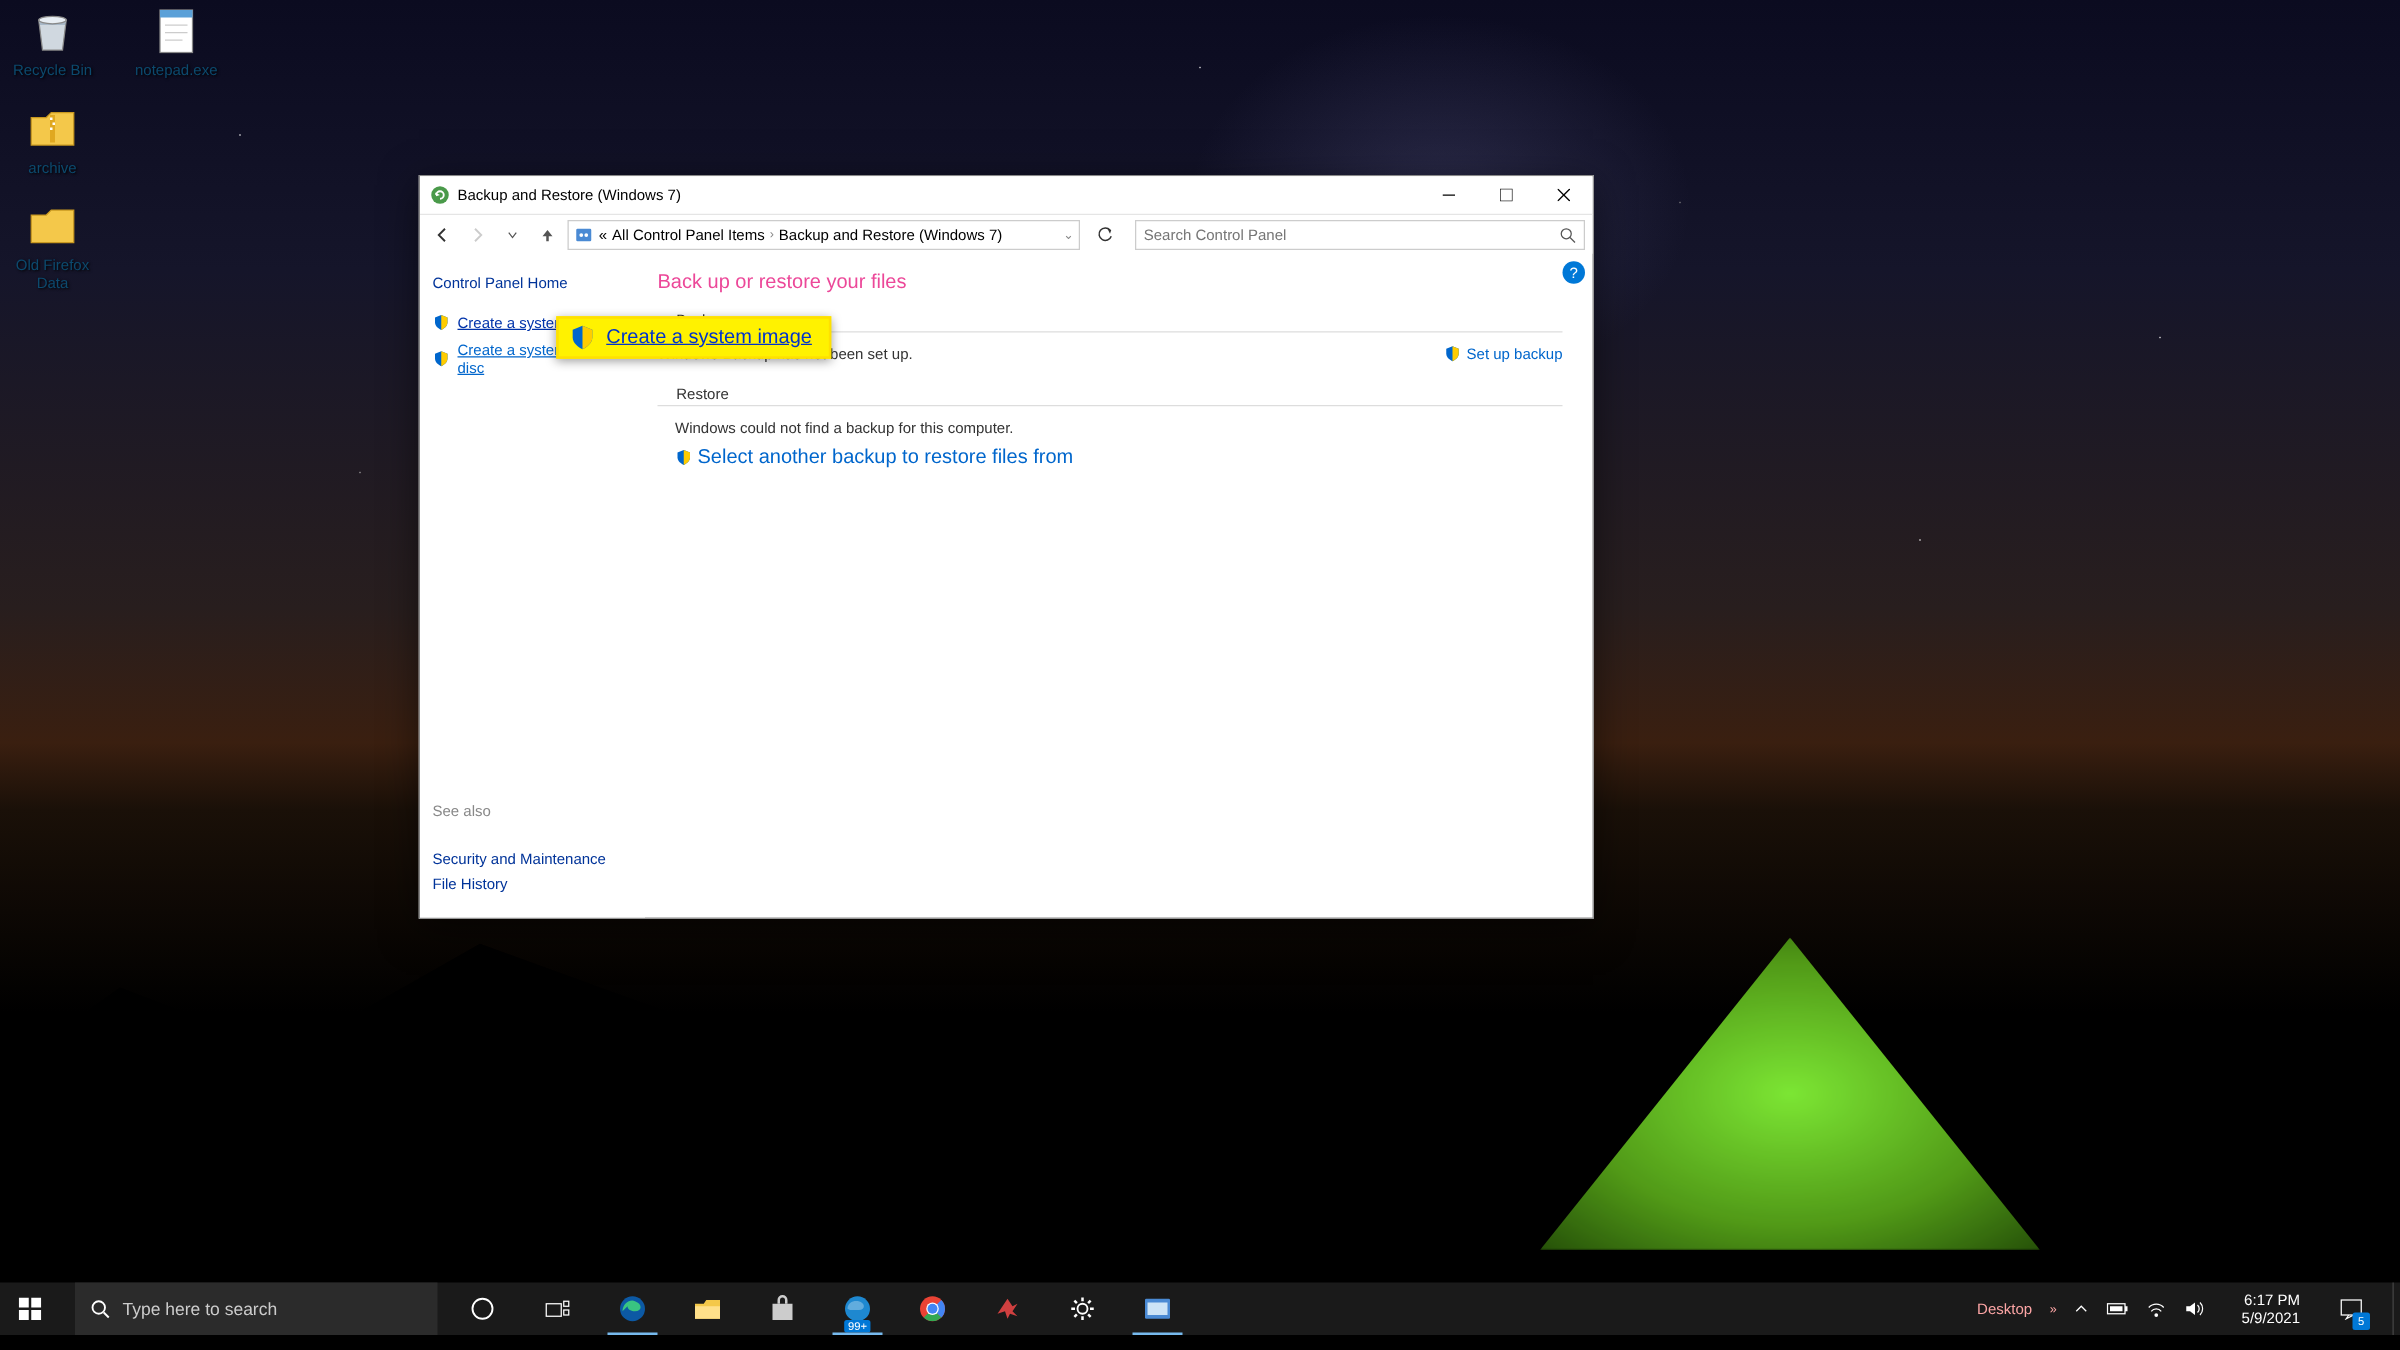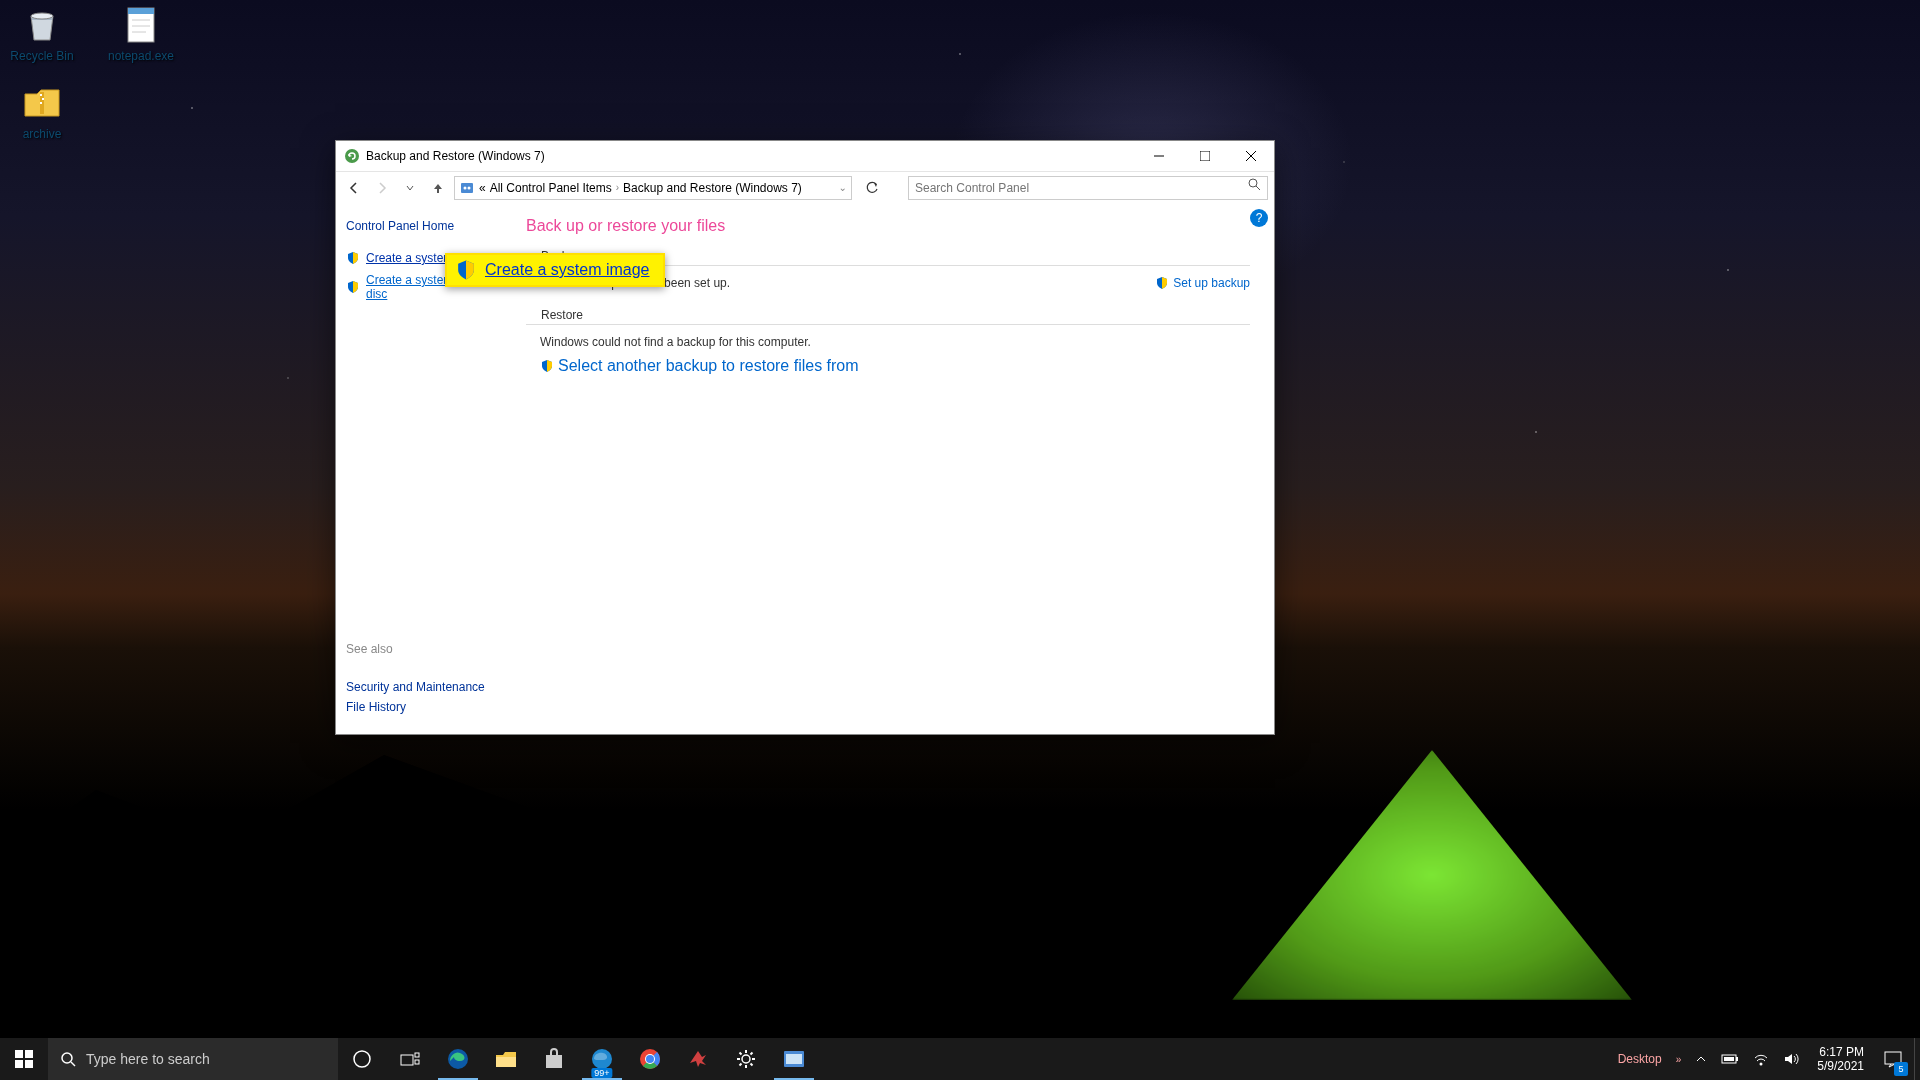--- a/index.html
+++ b/index.html
@@ -51,21 +51,21 @@
 .wbtns { display: flex; }
 .wbtn { width: 46px; height: 30px; display: flex; align-items: center; justify-content: center; cursor: pointer; }
 
 .navbar { height: 32px; display: flex; align-items: center; gap: 4px; padding: 0 6px; border-top: 1px solid #e5e5e5; background: #fff; }
 .navbtn { width: 24px; height: 24px; display: flex; align-items: center; justify-content: center; cursor: pointer; color: #555; }
 .navbtn.disabled { color: #ccc; cursor: default; }
 .addrbar { flex: 1; height: 24px; border: 1px solid #ccc; display: flex; align-items: center; padding: 0 4px; gap: 4px; font-size: 12px; }
 .addrbar .crumb { cursor: pointer; }
 .addrbar .sep { color: #888; font-size: 10px; }
 .refreshbtn { width: 24px; height: 24px; display: flex; align-items: center; justify-content: center; cursor: pointer; margin-left: 4px; }
-.searchbox { width: 360px; height: 24px; border: 1px solid #ccc; display: flex; padding: 0 6px; font-size: 12px; color: #888; margin-left: 20px; }
+.searchbox { width: 360px; height: 24px; border: 1px solid #ccc; display: flex; align-items: center; padding: 0 6px; font-size: 12px; color: #888; margin-left: 8px; }
 .searchbox input { border: 0; outline: 0; width: 100%; font-size: 12px; }
 .searchbox .sicon { color: #555; }
 
 .body { display: flex; height: calc(100% - 62px); }
 .sidebar { width: 180px; padding: 16px 10px; font-size: 12px; background: #fff; }
 .sidebar .home { color: #003399; cursor: pointer; margin-bottom: 18px; display: block; }
 .sidebar .slink { display: flex; align-items: center; gap: 6px; margin-bottom: 8px; }
 .sidebar .slink a { color: #0066cc; text-decoration: underline; cursor: pointer; }
 .sidebar .slink a.active { color: #0033aa; }
 .shield-mini { width: 14px; height: 14px; }
@@ -91,22 +91,22 @@
   position: absolute; left: 445px; top: 253px; width: 220px; height: 34px;
   background: #fff200; display: flex; align-items: center; gap: 8px;
   padding: 0 8px; box-shadow: 0 2px 8px rgba(0,0,0,0.4);
   border: 2px solid #ffe000;
 }
 .callout .ctext { color: #0033cc; text-decoration: underline; font-size: 16px; }
 .callout .shield { width: 22px; height: 22px; }
 
 
 .taskbar {
-  position: absolute; left: 0; right: 0; bottom: 0; height: 42px;
-  background: #1a1a1a; display: flex; align-items: center;
+  position: absolute; left: 0; right: 0; bottom: 12px; height: 42px;
+  background: #1a1a1a; display: flex; align-items: center; gap: 12px;
 }
 .start { width: 48px; height: 100%; display: flex; align-items: center; justify-content: center; cursor: pointer; }
 .searchbar { width: 290px; height: 100%; background: #2b2b2b; display: flex; align-items: center; gap: 10px; padding: 0 12px; cursor: text; }
 .searchbar .sico { color: #fff; }
 .searchbar .stxt { color: #ccc; font-size: 14px; }
 .tbtn { width: 48px; height: 100%; display: flex; align-items: center; justify-content: center; cursor: pointer; position: relative; }
 .tbtn.active::after { content: ''; position: absolute; bottom: 0; left: 4px; right: 4px; height: 2px; background: #76b9ed; }
 .tbtn .badge { position: absolute; bottom: 2px; left: 50%; transform: translateX(-50%); background: #0078d7; color: #fff; font-size: 9px; padding: 0 3px; border-radius: 2px; }
 .spacer { flex: 1; }
 .tray { display: flex; align-items: center; gap: 14px; padding: 0 10px; color: #fca5a5; font-size: 12px; }
@@ -157,20 +157,30 @@
             <path d="M2 8 L14 8 L18 4 L36 4 L36 30 L2 30 Z" fill="#f4c84a" stroke="#c89820"></path>
             <rect x="17" y="6" width="4" height="22" fill="#e0a820"></rect>
             <rect x="17" y="8" width="2" height="2" fill="#fff"></rect>
             <rect x="19" y="12" width="2" height="2" fill="#fff"></rect>
             <rect x="17" y="16" width="2" height="2" fill="#fff"></rect>
           </svg>
       </div>
       <div class="lbl">archive</div>
     </div>
   </div>
+  <div class="row">
+    <div class="di">
+      <div class="ico">
+        <svg width="38" height="34" viewBox="0 0 38 34">
+            <path d="M2 8 L14 8 L18 4 L36 4 L36 30 L2 30 Z" fill="#f4c84a" stroke="#c89820"></path>
+          </svg>
+      </div>
+      <div class="lbl">Old Firefox Data</div>
+    </div>
+  </div>
 </div>
 
 <div class="window">
   <div class="titlebar">
     <span class="ticon">
       <svg width="16" height="16" viewBox="0 0 16 16">
           <circle cx="8" cy="8" r="7" fill="#4a9a4a"></circle>
           <path d="M5 8 A3 3 0 1 1 8 11" stroke="#fff" fill="none" stroke-width="1.5"></path>
           <path d="M4 6 L5 9 L8 8" fill="#fff"></path>
         </svg>

